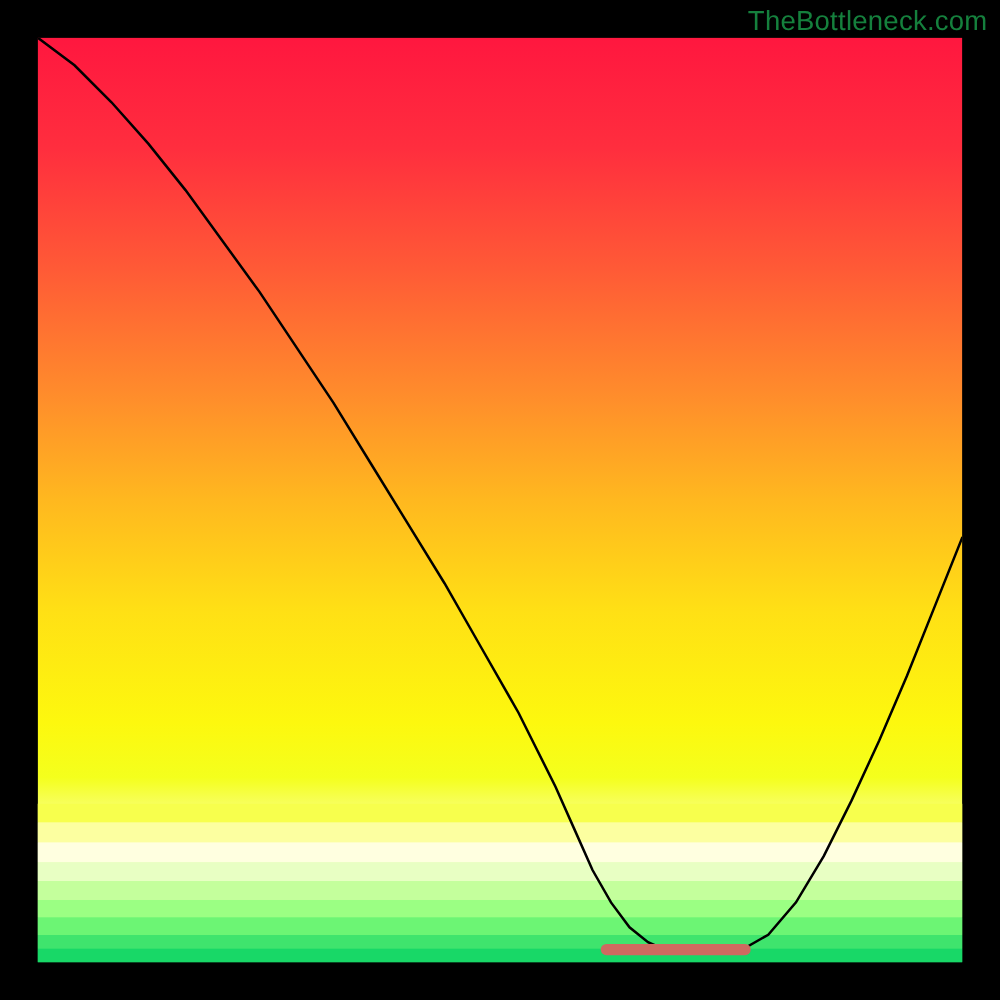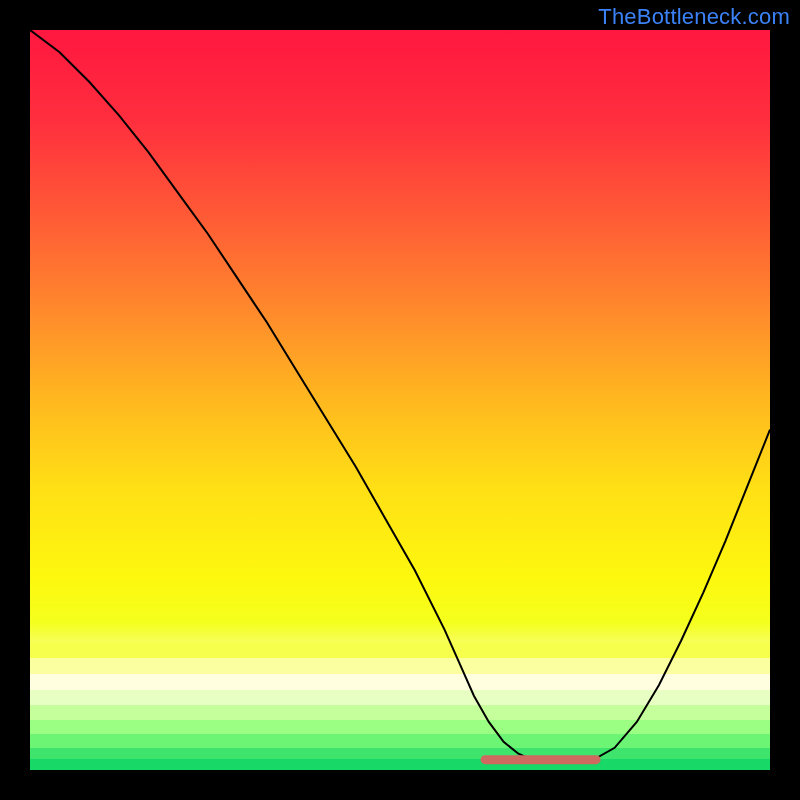--- a/index.html
+++ b/index.html
@@ -9,21 +9,21 @@
     width: 800px;
     height: 800px;
     background: #000;
   }
   .watermark {
     position: absolute;
     top: 4px;
     right: 10px;
     font-family: Arial, Helvetica, sans-serif;
     font-size: 22px;
-    color: #3b82f6;
+    color: #15803d;
     z-index: 10;
     letter-spacing: 0.2px;
   }
   .plot {
     position: absolute;
     left: 30px;
     top: 30px;
     width: 740px;
     height: 740px;
     overflow: hidden;

